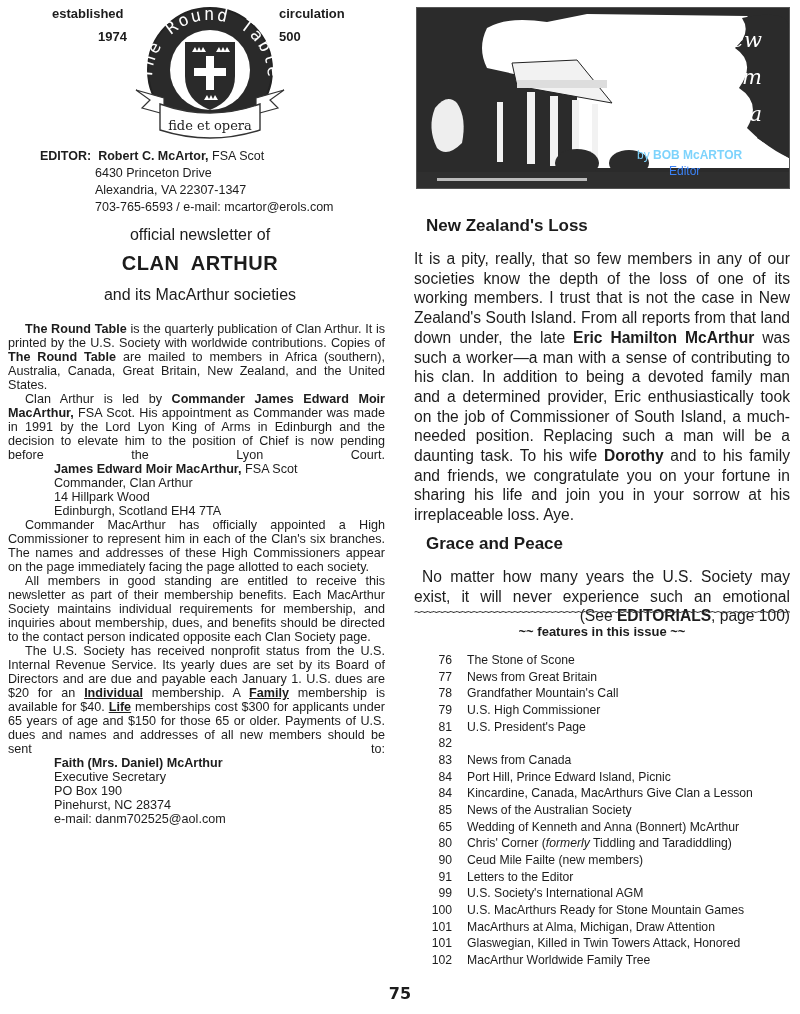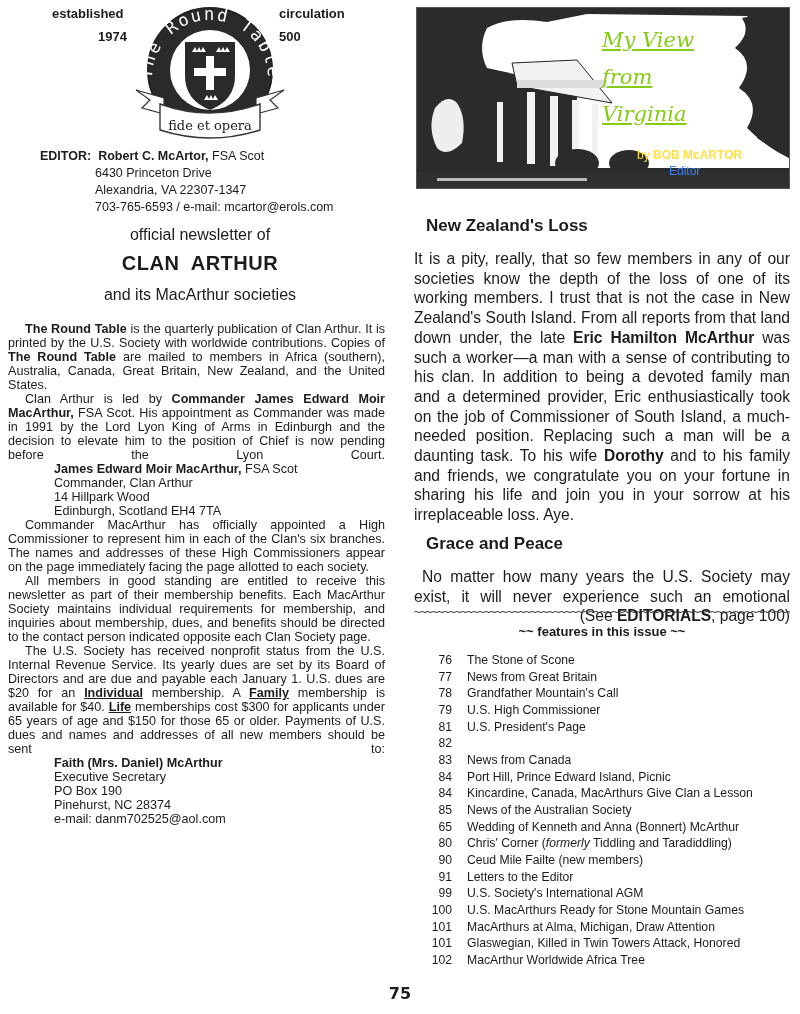--- a/index.html
+++ b/index.html
@@ -24,23 +24,23 @@
 
   .leftbody { left: 8px; top: 322px; width: 377px; font-size: 12.6px; line-height: 14px; }
   .leftbody p { margin: 0; text-align: justify; text-indent: 17px; }
   .leftbody .last { text-align-last: justify; }
   .leftbody .addrblock { padding-left: 46px; text-indent: 0; }
   .leftbody u { text-decoration: underline; font-weight: bold; }
 
   
   .banner { left: 416px; top: 7px; width: 372px; height: 180px; background: #2b2b2b; overflow: hidden; border: 1px solid #555; }
   .banner svg { position: absolute; left: 0; top: 0; }
-  .banner-title { position: absolute; left: 185px; top: 14px; width: 160px; text-align: left;
-                  font-family: "DejaVu Serif", serif; font-style: italic; font-size: 21px; line-height: 37px; color: #84cc16; text-decoration: underline; }
-  .banner-by { position: absolute; left: 220px; top: 140px; font-size: 12px; color: #fde047; }
+  .banner-title { position: absolute; left: 185px; top: 14px; width: 160px; text-align: right;
+                  font-family: "DejaVu Serif", serif; font-style: italic; font-size: 21px; line-height: 37px; color: #ffffff; }
+  .banner-by { position: absolute; left: 220px; top: 140px; font-size: 12px; color: #7dd3fc; }
   .banner-editor { position: absolute; left: 252px; top: 156px; font-size: 12px; color: #3b82f6; }
 
   .rightbody { left: 414px; top: 203px; width: 376px; font-size: 15.6px; line-height: 19.7px; }
   .rightbody h2 { margin: 12px; font-size: 17px; font-weight: bold; line-height: 22px; }
   .rightbody p { margin: 0; text-align: justify; }
   .rightbody .gp { margin-top: 8px; }
   .rightbody .ind { text-indent: 8px; }
   .rightbody .see { text-align: right; }
 
   .tilde { left: 414px; top: 605px; width: 376px; font-size: 12px; letter-spacing: -1.2px; overflow: hidden; white-space: nowrap; color: #333; }
@@ -247,17 +247,17 @@
     <div class="toc-row">
       <span class="toc-num">101</span>
       <span class="toc-title">MacArthurs at Alma, Michigan, Draw Attention</span>
     </div>
     <div class="toc-row">
       <span class="toc-num">101</span>
       <span class="toc-title">Glaswegian, Killed in Twin Towers Attack, Honored</span>
     </div>
     <div class="toc-row">
       <span class="toc-num">102</span>
-      <span class="toc-title">MacArthur Worldwide Africa Tree</span>
+      <span class="toc-title">MacArthur Worldwide Family Tree</span>
     </div>
   </div>
 
 <div class="abs pagenum">75</div>
 
 </body></html>

